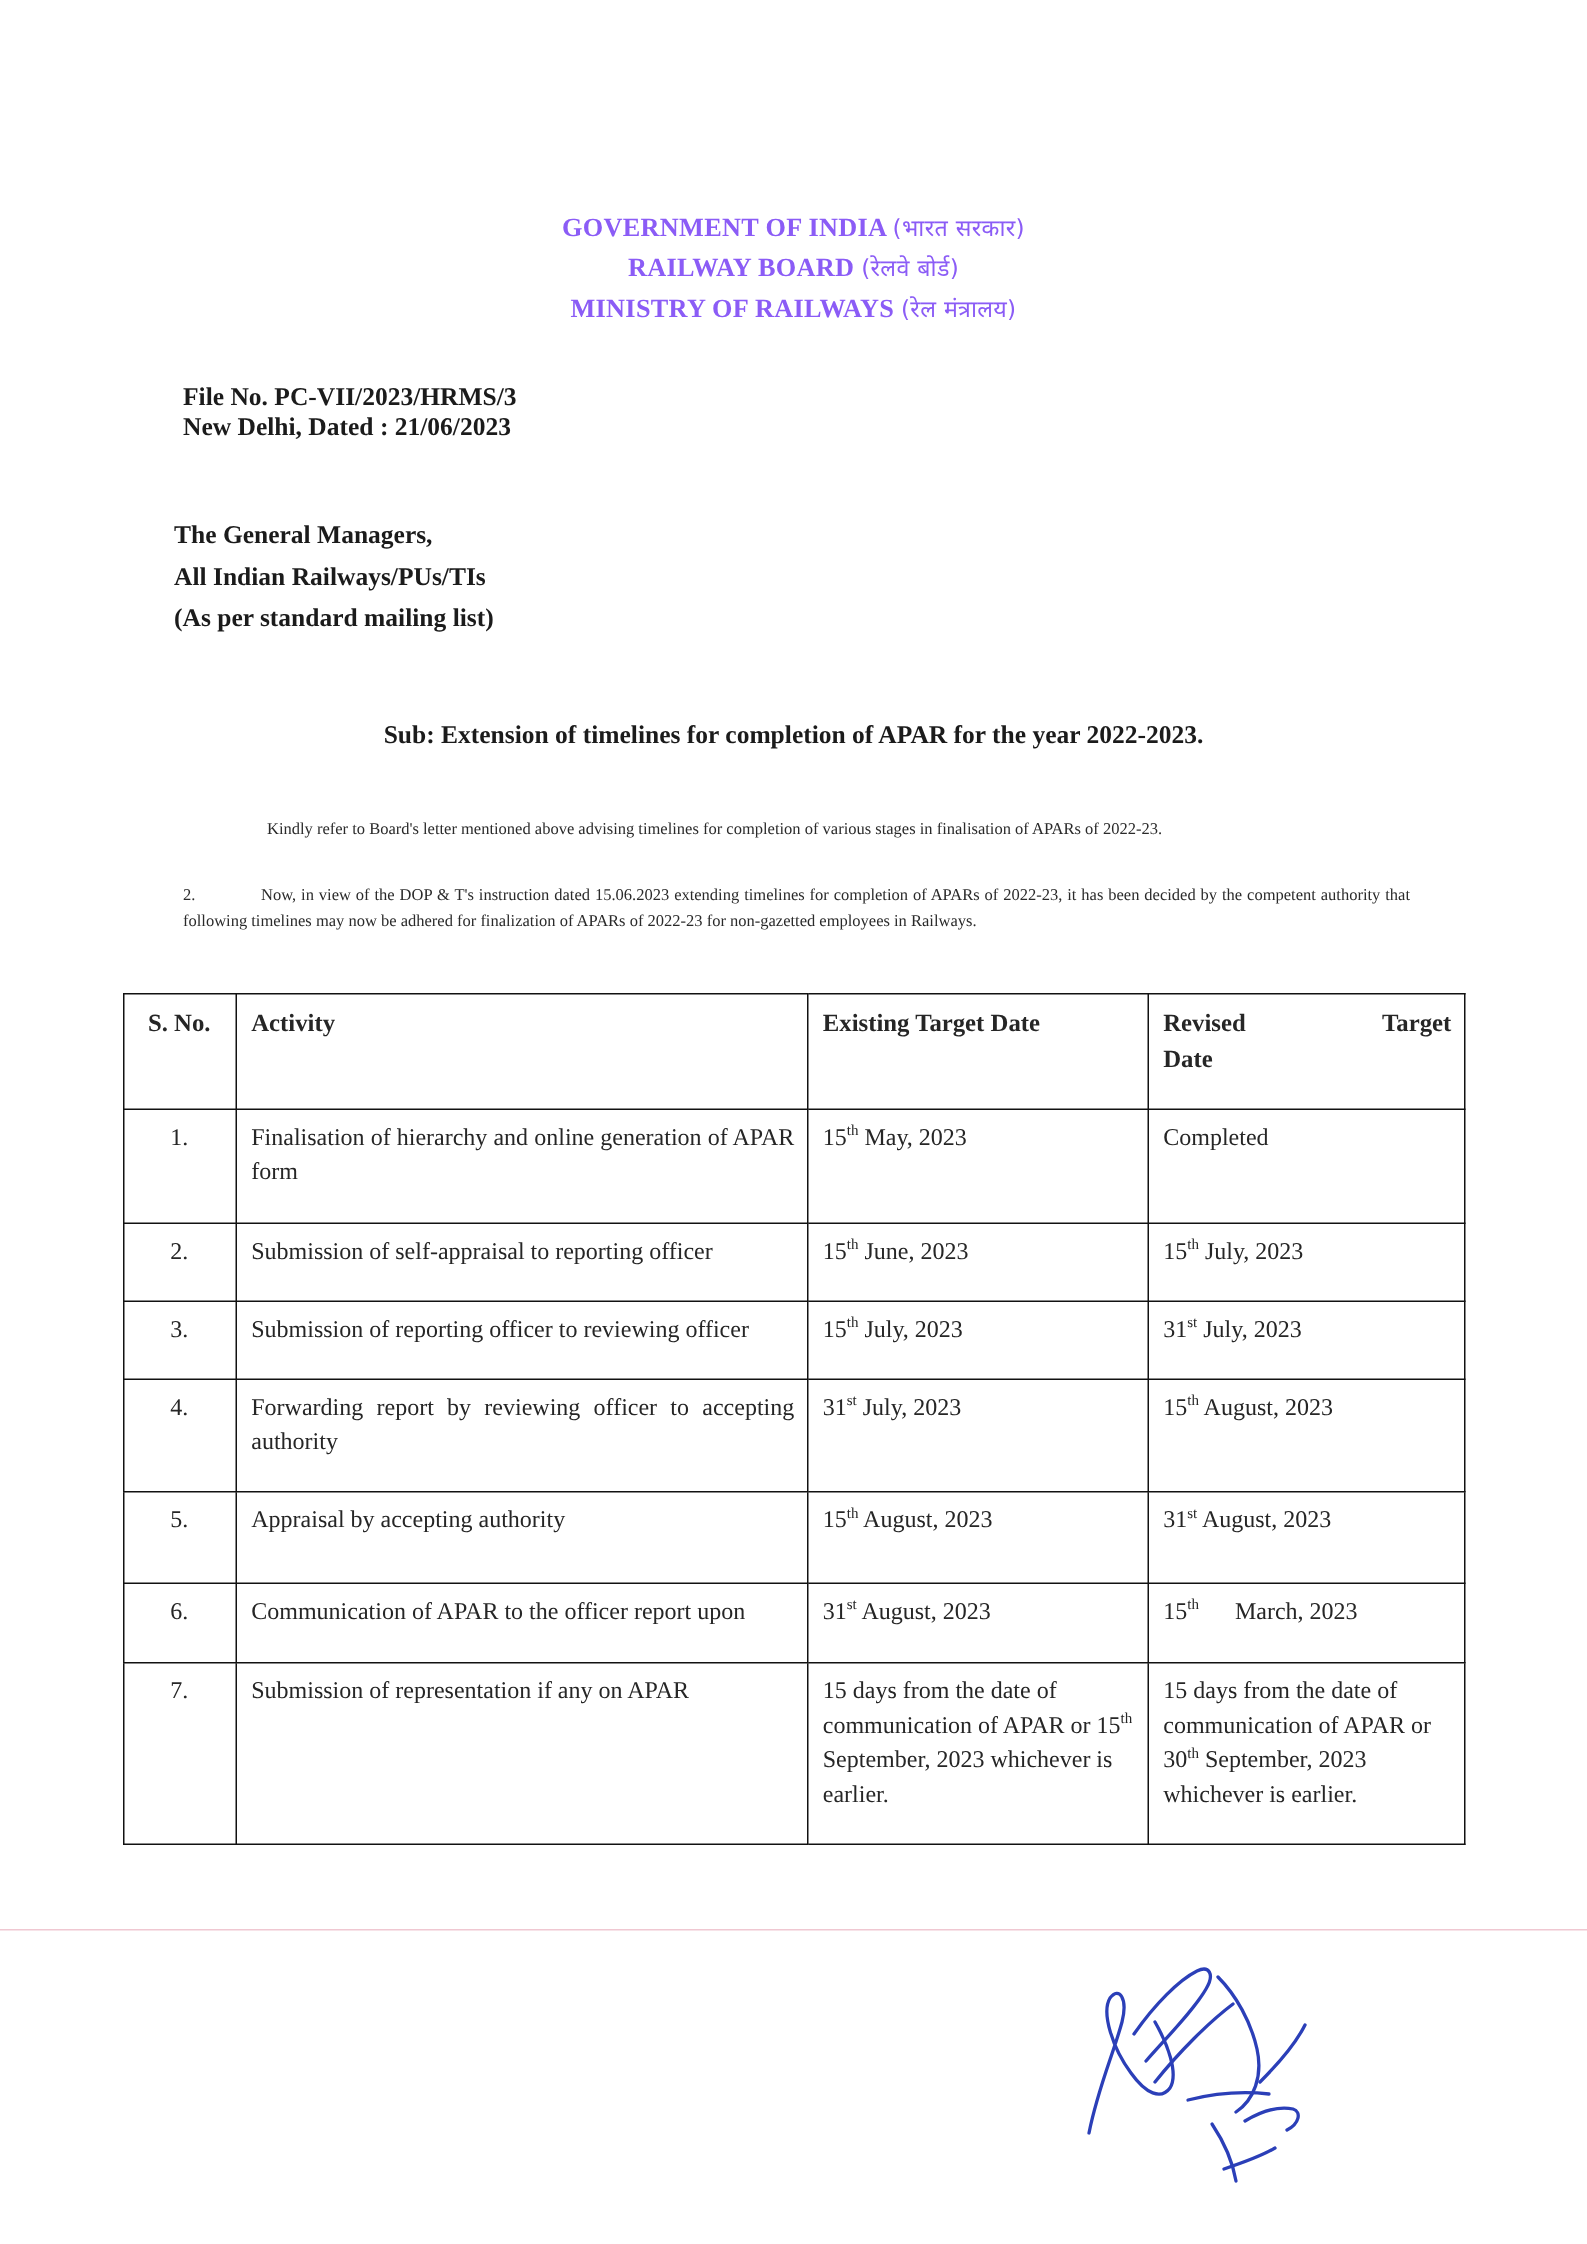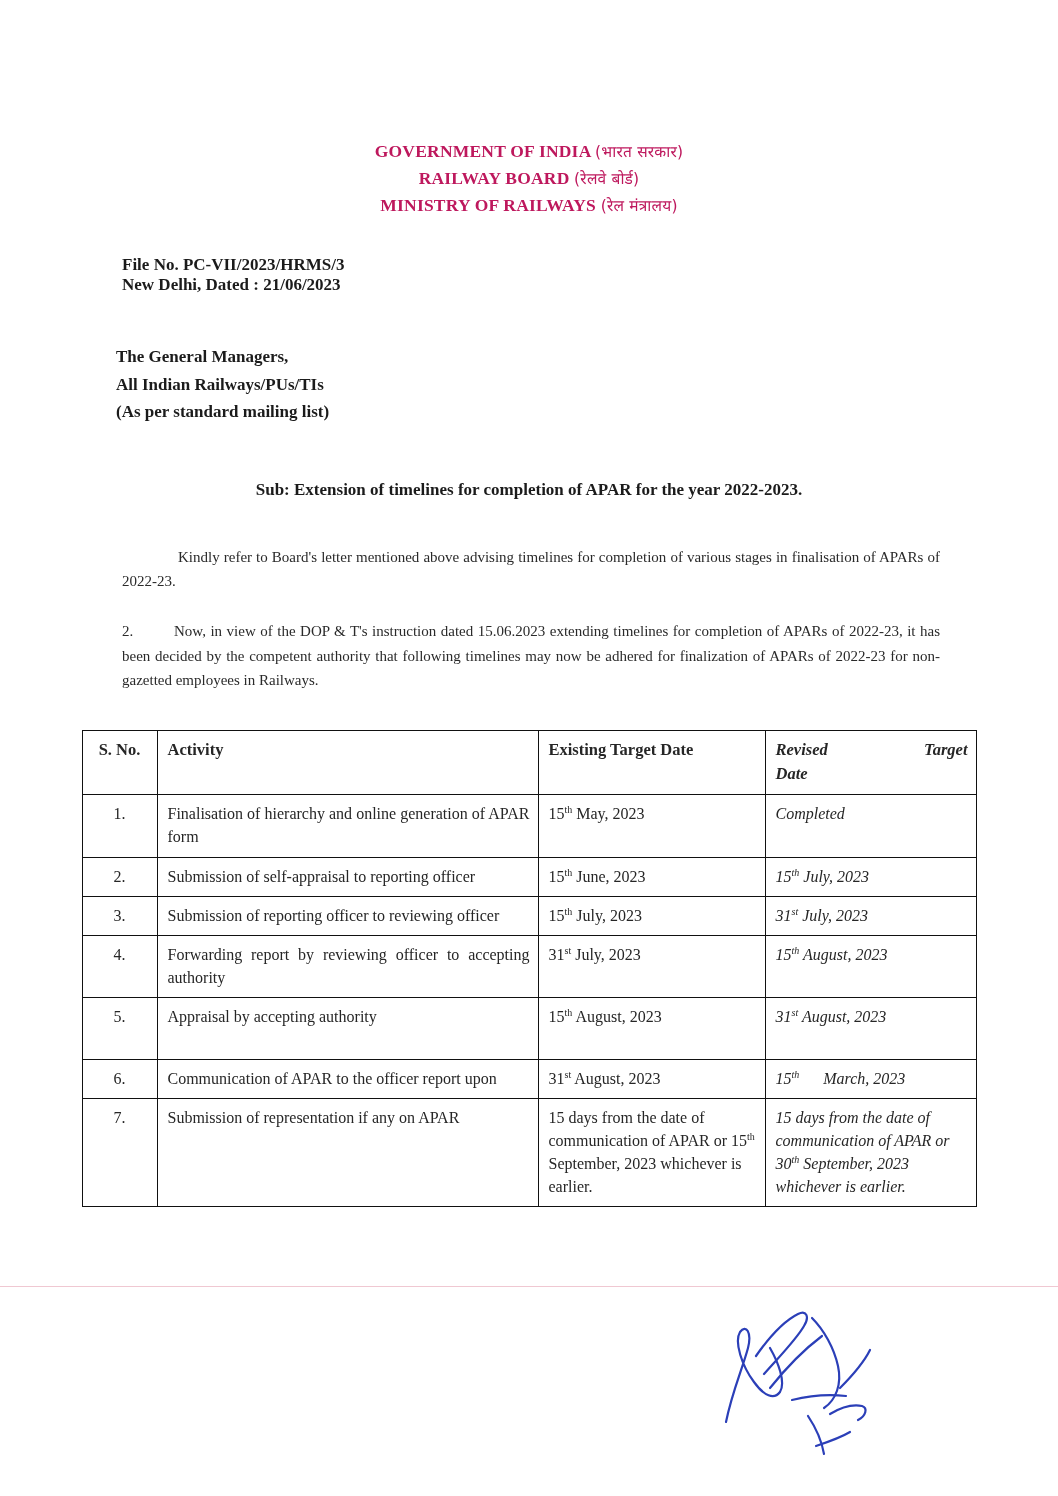--- a/index.html
+++ b/index.html
@@ -22,21 +22,21 @@
   }
   .header-block {
     text-align: center;
     margin-top: 138px;
     line-height: 1.55;
   }
   .header-line {
     font-size: 17.5px;
     font-weight: bold;
     letter-spacing: 0.2px;
-    color: #be185d;
+    color: #8b5cf6;
   }
   .header-line .hindi {
     font-family: "DejaVu Sans", sans-serif;
     font-weight: normal;
     font-size: 15.5px;
   }
   .fileline {
     margin-top: 36px;
     padding: 0 118px 0 122px;
     display: flex;
@@ -70,21 +70,21 @@
   .subject-block .sub {
     font-weight: bold;
     text-align: right;
   }
   .subject-block .ref-row {
     margin-top: 22px;
   }
   .para {
     margin-top: 26px;
     padding: 0 118px 0 122px;
-    font-size: 15px;
+    font-size: 11px;
     line-height: 1.62;
     text-align: justify;
     color: #2a2a2a;
   }
   .para.first {
     margin-top: 40px;
     text-indent: 56px;
   }
   .para .num {
     display: inline-block;
@@ -93,21 +93,21 @@
   table.tbl {
     margin: 38px auto 0 auto;
     width: 828px;
     border-collapse: collapse;
     font-size: 16px;
     color: #262626;
     table-layout: fixed;
   }
   table.tbl td, table.tbl th {
     border: 1px solid #111;
-    padding: 7px 8px 8px 10px;
+    padding: 7px 8px 21px 10px;
     vertical-align: top;
     text-align: left;
     line-height: 1.45;
   }
   table.tbl th {
     font-weight: bold;
     font-size: 16.5px;
   }
   table.tbl td.sn, table.tbl th.sn {
     width: 66px;
@@ -117,21 +117,20 @@
   }
   table.tbl td.act, table.tbl th.act {
     width: 362px;
     text-align: justify;
   }
   table.tbl td.ex, table.tbl th.ex {
     width: 208px;
   }
   table.tbl td.rev, table.tbl th.rev {
     width: 192px;
-    font-style: italic;
   }
   th.rev .spread {
     display: flex;
     justify-content: space-between;
   }
   td.just {
     text-align: justify;
     text-align-last: left;
   }
   sup {

